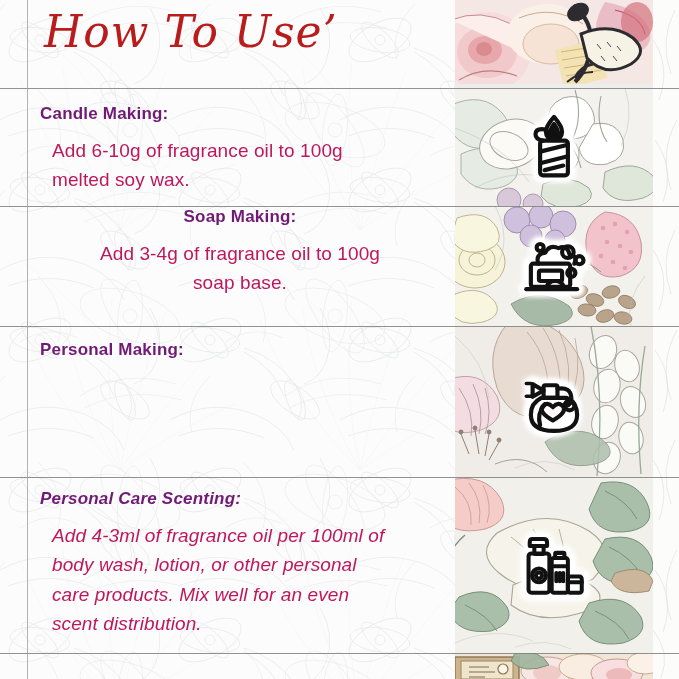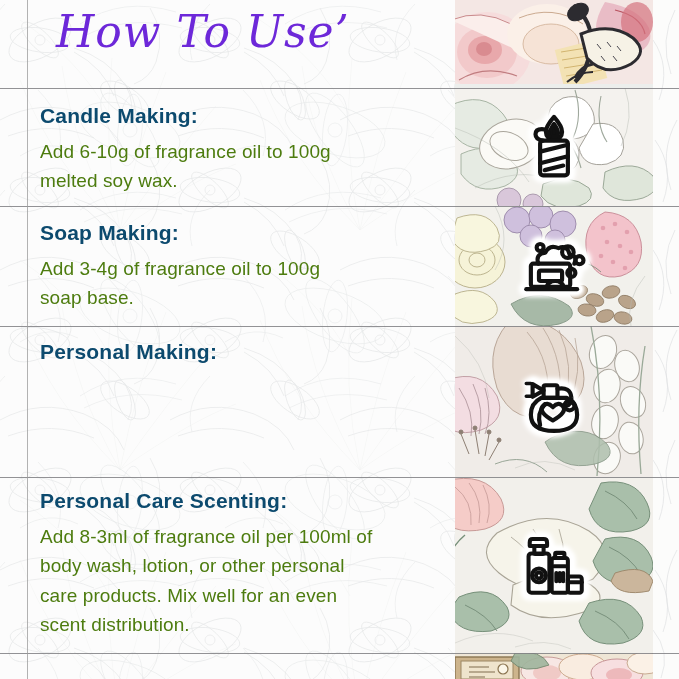--- a/index.html
+++ b/index.html
@@ -49,50 +49,50 @@
     position: absolute;
     left: 0;
     width: 679px;
     height: 1px;
     background: #7f7f83;
     opacity: .85;
   }
 
   .title {
     position: absolute;
-    left: 56px;
+    left: 44px;
     top: 10px;
     font-family: "DejaVu Serif", "Liberation Serif", serif;
     font-style: italic;
     font-size: 44px;
     line-height: 1.0;
     letter-spacing: 1px;
-    color: #6d28d9;
+    color: #b91c1c;
     white-space: nowrap;
   }
 
   .section {
     position: absolute;
     left: 40px;
     width: 400px;
   }
   .sec-head {
     font-weight: bold;
-    font-size: 21px;
-    color: #0c4a6e;
+    font-size: 17px;
+    color: #701a75;
     letter-spacing: .2px;
     margin: 0 0 9px 0;
     white-space: nowrap;
   }
   .sec-body {
     font-size: 19px;
     line-height: 1.55;
-    color: #4d7c0f;
+    color: #be185d;
     letter-spacing: .1px;
-    margin: 0;
+    margin: 12px;
     white-space: pre-line;
   }
 
   
   .photo-col {
     position: absolute;
     left: 455px;
     top: 0;
     width: 198px;
     height: 679px;
@@ -583,32 +583,32 @@
     <div class="v-rule"></div>
 
     <div class="title"><span>How To Use</span><span>’</span></div>
 
     <div class="section" style="top:104px;">
       <p class="sec-head">Candle Making:</p>
       <p class="sec-body">Add 6-10g of fragrance oil to 100g
 melted soy wax.</p>
     </div>
 
-    <div class="section" style="top:221px;">
+    <div class="section" style="top:207px;text-align:center;">
       <p class="sec-head">Soap Making:</p>
       <p class="sec-body">Add 3-4g of fragrance oil to 100g
 soap base.</p>
     </div>
 
     <div class="section" style="top:340px;">
       <p class="sec-head">Personal Making:</p>
     </div>
 
-    <div class="section" style="top:489px; width:415px;">
+    <div class="section" style="top:489px; width:415px;font-style:italic;">
       <p class="sec-head">Personal Care Scenting:</p>
-      <p class="sec-body">Add 8-3ml of fragrance oil per 100ml of
+      <p class="sec-body">Add 4-3ml of fragrance oil per 100ml of
 body wash, lotion, or other personal
 care products. Mix well for an even
 scent distribution.</p>
     </div>
   </div>
 
 </div>
 
 </body></html>

